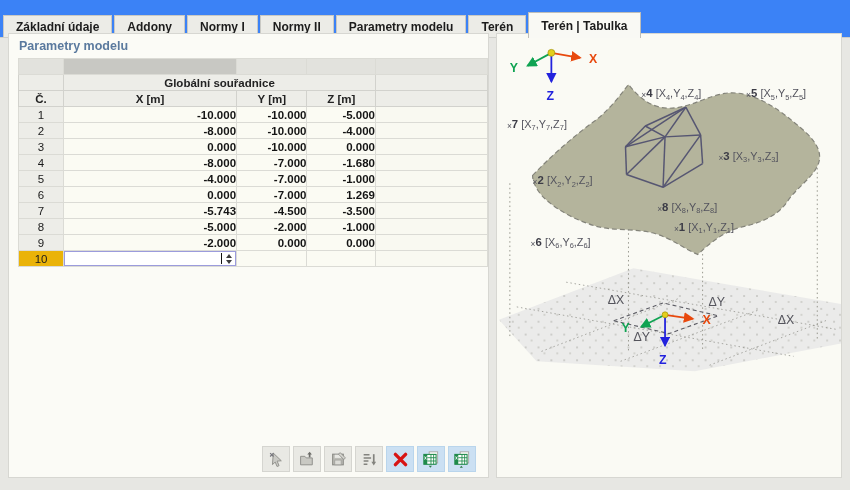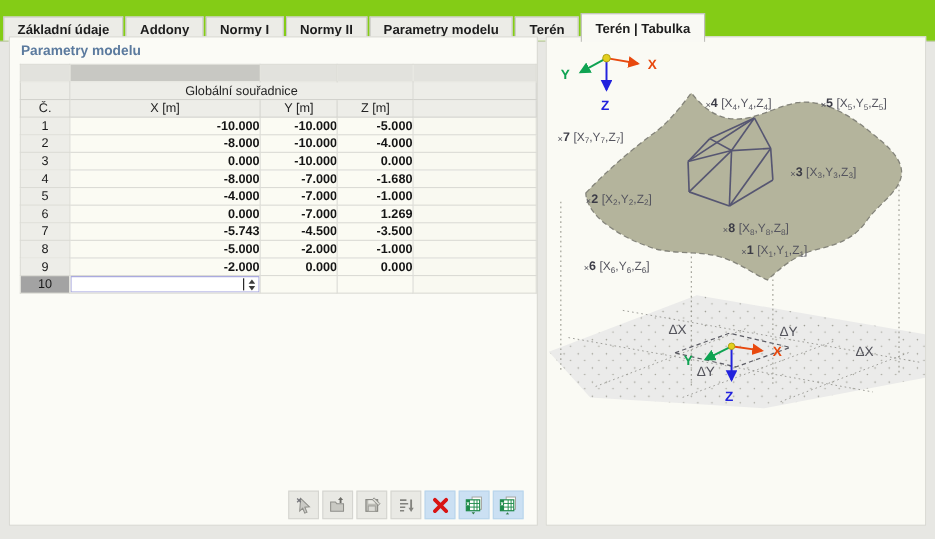--- a/index.html
+++ b/index.html
@@ -1,46 +1,46 @@
 <!DOCTYPE html>
 <html style="--x-axis: #e8490e; --y-axis: #0fa352; --z-axis: #2222dd; --origin: #e3cf1d; --terrain: #b4b49c; --terrain-edge: #84847a; --house: #565672; --plane: #ebebea; --label: #54545e; --selection-blue: #cbe0f3; --delete-red: #d81414; --excel-green: #1e8a4a; --title-blue: #5b7a9e;"><head>
 <meta charset="utf-8">
 <style>
   html,body{margin:0;padding:0;}
   body{width:850px;height:490px;position:relative;background:#e7e7e3;
        font-family:"Liberation Sans",sans-serif;overflow:hidden;}
 
   
   .tabbar{position:absolute;top:0;left:0;right:0;height:38px;display:flex;
-          align-items:flex-end;padding-left:3px;background:#84cc16;
+          align-items:flex-end;padding-left:3px;background:#3b82f6;
           border-bottom:1px solid #cfcfca;box-sizing:border-box;}
   .tab{height:22px;line-height:22px;padding:0 12px;margin-right:2px;background:#ecece7;
        border:1px solid #c9c9c4;border-bottom:none;font-size:12px;font-weight:600;
        color:#1c1c1c;white-space:nowrap;cursor:default;box-sizing:border-box;}
   .tab.active{background:#f9f9f4;height:26px;line-height:26px;margin-bottom:-1px;
        border-color:#bebeba;z-index:2;}
 
   
   .panel{position:absolute;top:33px;height:445px;background:#fbfbf6;
          border:1px solid #d7d7d2;box-sizing:border-box;}
   #left{left:8px;width:481px;}
   #right{left:496px;width:346px;background:#fafaf4;}
 
   .ptitle{margin:5px 0 0 10px;font-size:12.5px;font-weight:bold;color:var(--title-blue,#5b7a9e);}
 
   
   #ptable{position:absolute;top:24px;left:9px;border-collapse:collapse;table-layout:fixed;
           font-size:11.5px;color:#141414;}
   #ptable td,#ptable th{height:15px;padding:0;border:1px solid #dbdbd5;overflow:hidden;}
-  #ptable th{background:#edede8;border-color:#d2d2cd;font-weight:normal;color:#222;font-size:11.5px;}
+  #ptable th{background:#edede8;border-color:#d2d2cd;font-weight:bold;color:#222;font-size:11.5px;}
   tr.strip td{height:7px;border:none;border-right:2px solid #fbfbf6;border-bottom:2px solid #fbfbf6;
           background:#e2e2dd;}
   tr.strip td.sel{background:#c8c8c3;}
   td.rowhead{background:#edede8;border-color:#d2d2cd;text-align:center;color:#1a1a1a;}
-  td.rowhead.sel{background:#a3a3a3;}
+  td.rowhead.sel{background:#eab308;}
   td.num{background:#fbfbf3;text-align:right;padding-right:7px;font-weight:bold;}
   td.tail{background:#f9f9f1;}
   td.editcell{background:#fff;padding:0;}
   .editbox{display:flex;align-items:center;height:15px;border:1px solid #9b9bdc;
            box-sizing:border-box;background:#fff;}
   .editbox input{flex:1;min-width:0;border:none;outline:none;height:12px;font-size:11.5px;
            font-family:"Liberation Sans",sans-serif;padding:0 1px;background:transparent;}
   .caret{width:1px;height:11px;background:#111;}
   .spin{width:13px;height:100%;display:flex;flex-direction:column;align-items:center;
         justify-content:center;gap:2px;}

